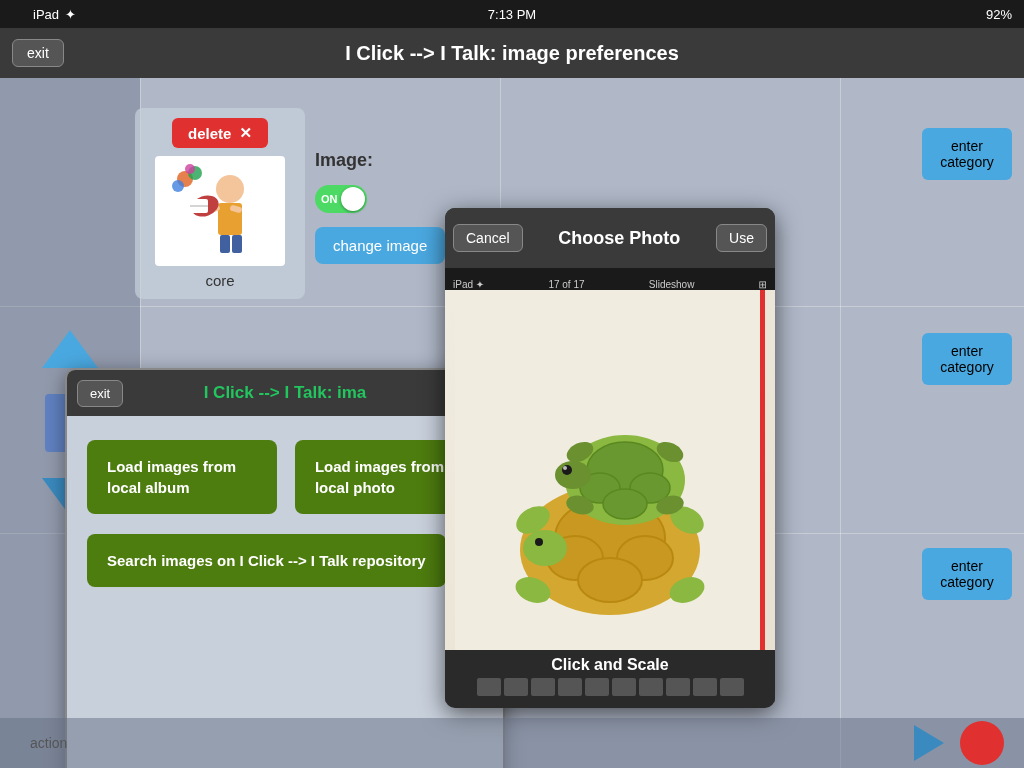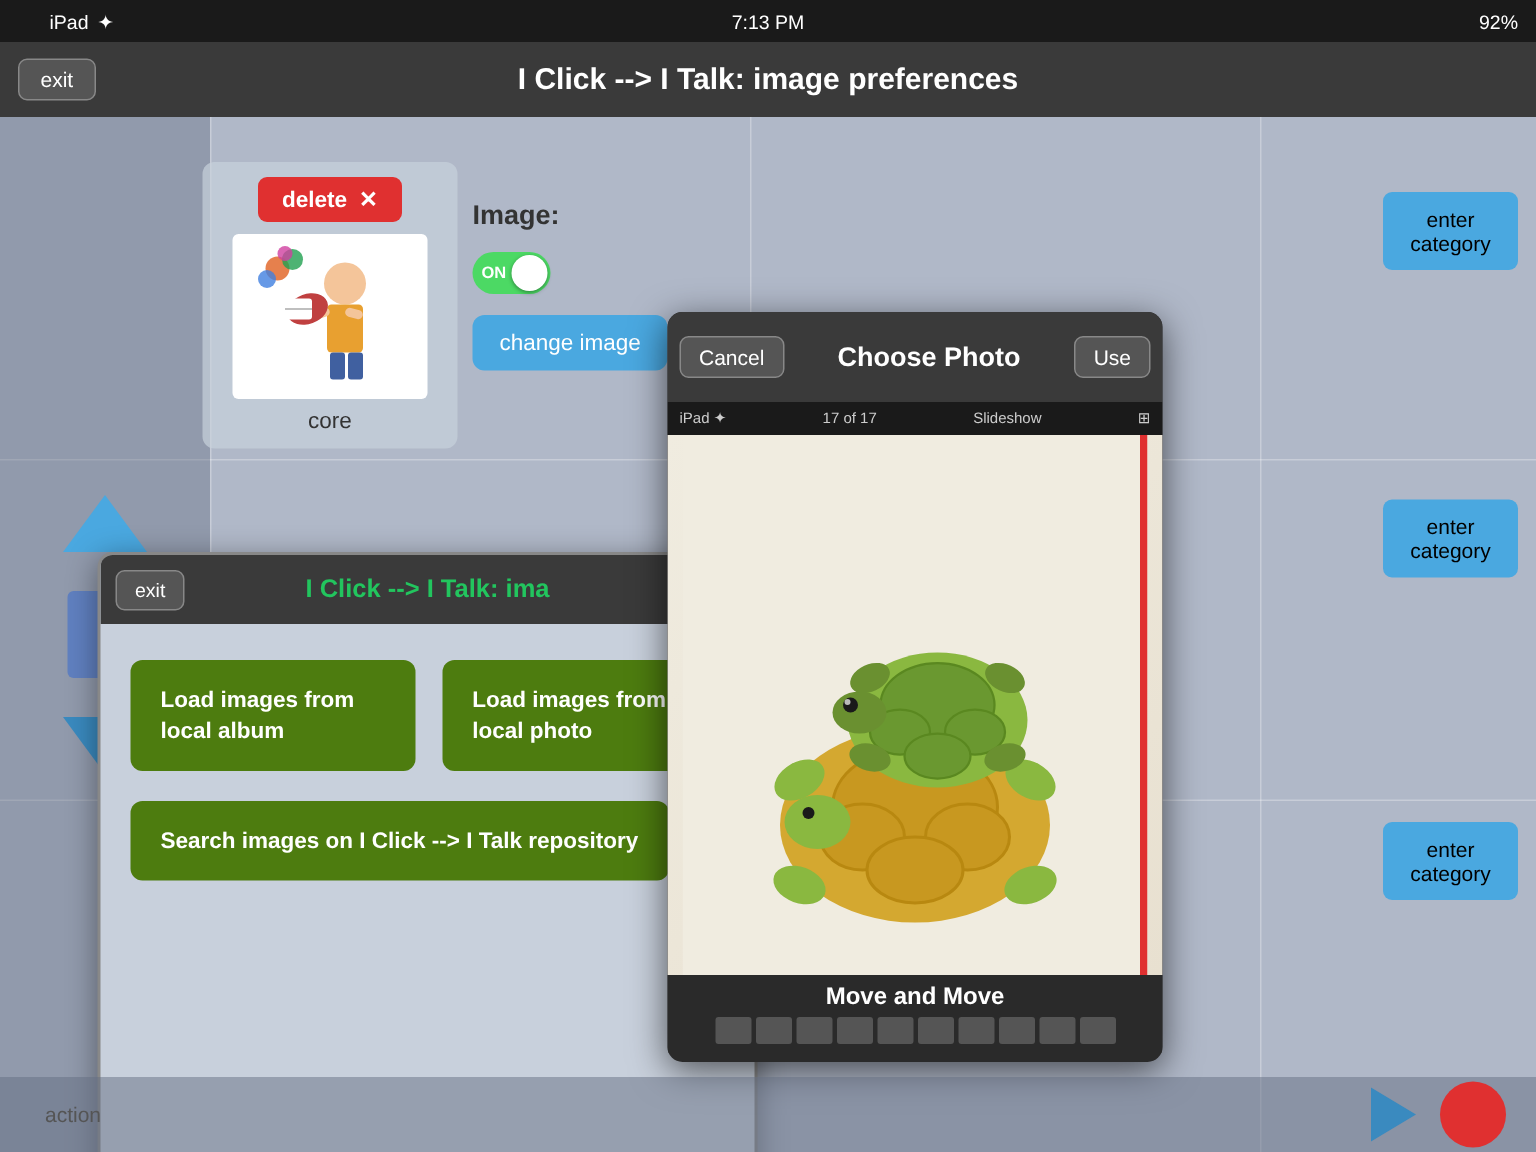--- a/index.html
+++ b/index.html
@@ -188,20 +188,21 @@
       left: 315px;
       top: 55px;
       display: flex;
       flex-direction: column;
       gap: 14px;
     }
     .image-label {
       font-size: 18px;
       color: #333;
       font-weight: 600;
+      margin-top: 17px;
     }
     .toggle-row {
       display: flex;
       align-items: center;
       gap: 8px;
     }
     .toggle-track {
       width: 52px;
       height: 28px;
       background: #4cd964;
@@ -353,21 +354,21 @@
       border: 1px solid #888;
       border-radius: 6px;
       padding: 5px 12px;
       font-size: 14px;
       cursor: pointer;
     }
     .choose-sub-bar {
       height: 22px;
       background: #1a1a1a;
       display: flex;
-      align-items: center;
+      align-items: flex-end;
       justify-content: space-between;
       padding: 0 8px;
       color: #ccc;
       font-size: 10px;
     }
     .choose-photo-area {
       width: 100%;
       height: 360px;
       background: #f5f0e8;
       position: relative;
@@ -590,21 +591,21 @@
           <ellipse cx="125" cy="162" rx="14" ry="9" fill="#6a9030" transform="rotate(-25 125 162)"></ellipse>
           <ellipse cx="215" cy="162" rx="14" ry="9" fill="#6a9030" transform="rotate(25 215 162)"></ellipse>
           <ellipse cx="125" cy="215" rx="14" ry="9" fill="#6a9030" transform="rotate(15 125 215)"></ellipse>
           <ellipse cx="215" cy="215" rx="14" ry="9" fill="#6a9030" transform="rotate(-15 215 215)"></ellipse>
 
           <rect x="305" y="0" width="5" height="360" fill="#e03030"></rect>
         </svg>
       </div>
     </div>
     <div class="choose-bottom">
-      <span class="move-scale-text">Move and Move</span>
+      <span class="move-scale-text">Click and Scale</span>
       <div class="photo-strip">
         <div class="photo-thumb"></div>
         <div class="photo-thumb"></div>
         <div class="photo-thumb"></div>
         <div class="photo-thumb"></div>
         <div class="photo-thumb"></div>
         <div class="photo-thumb"></div>
         <div class="photo-thumb"></div>
         <div class="photo-thumb"></div>
         <div class="photo-thumb"></div>

